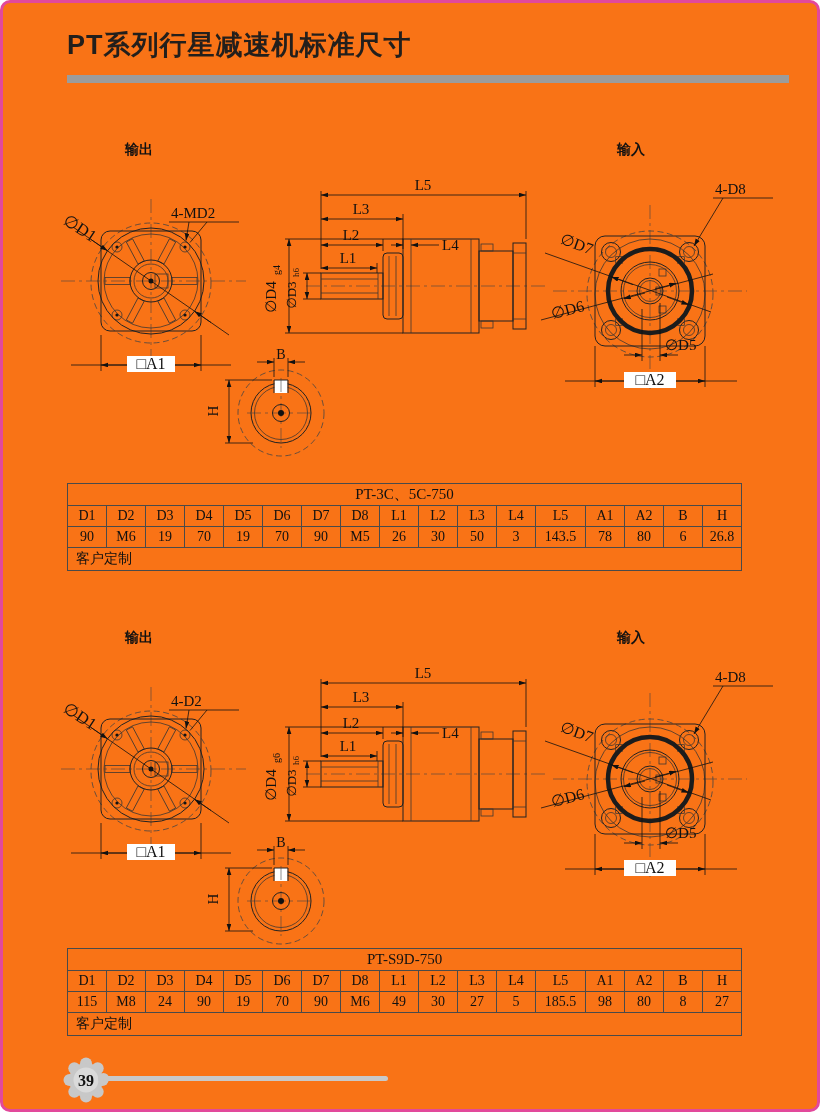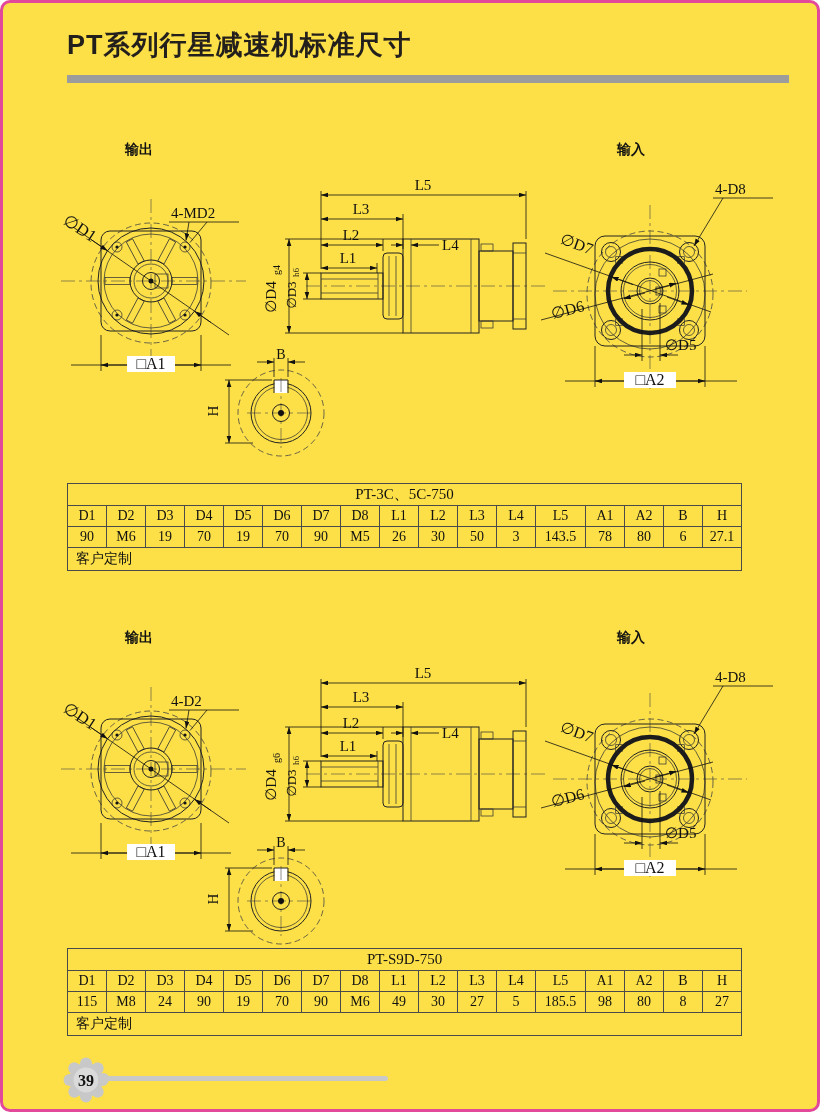--- a/index.html
+++ b/index.html
@@ -1,16 +1,16 @@
 <!DOCTYPE html>
 <html><head>
 <meta charset="utf-8">
 <style>
   html,body{margin:0;padding:0;background:#fff;}
-  .page{position:relative;width:820px;height:1112px;background:#fde047;
+  .page{position:relative;width:820px;height:1112px;background:#f97316;
         border:3px solid #e2499b;border-radius:10px;box-sizing:border-box;
         overflow:hidden;font-family:"Liberation Sans",sans-serif;}
   .title{position:absolute;left:64px;top:24px;font-size:27px;font-weight:bold;
          color:#231f1c;letter-spacing:1px;font-family:"Liberation Sans",sans-serif;}
   .titlebar{position:absolute;left:64px;top:72px;width:722px;height:8px;background:#9c9c9c;}
   .dset{position:absolute;left:0;width:820px;height:350px;}
   .dlabel{position:absolute;font-size:14px;font-weight:bold;color:#111;}
   .dlabel.out{left:122px;top:8px;}
   .dlabel.in{left:614px;top:8px;}
   .dset svg{position:absolute;}
@@ -570,21 +570,21 @@
       <td>90</td>
       <td>M5</td>
       <td>26</td>
       <td>30</td>
       <td>50</td>
       <td>3</td>
       <td>143.5</td>
       <td>78</td>
       <td>80</td>
       <td>6</td>
-      <td>27.1</td>
+      <td>26.8</td>
     </tr>
     <tr>
       <td class="cust" colspan="17">客户定制</td>
     </tr>
   </tbody>
     </table>
 
   <table class="dimtable t1">
     <colgroup>
       <col style="width:39px">

